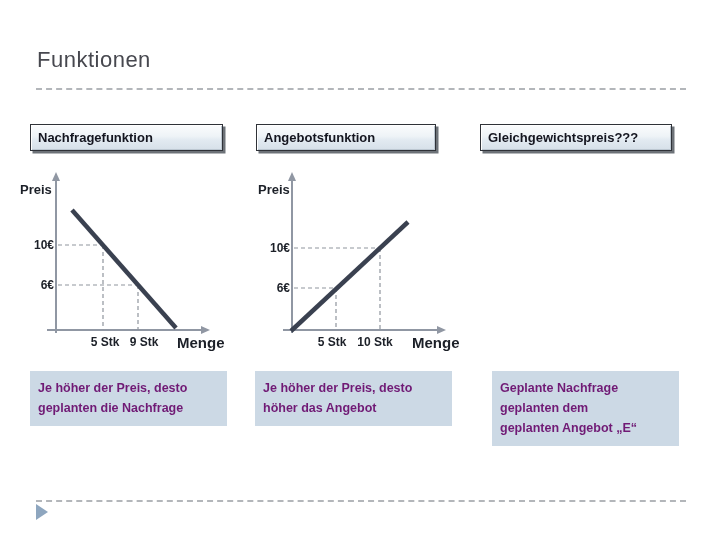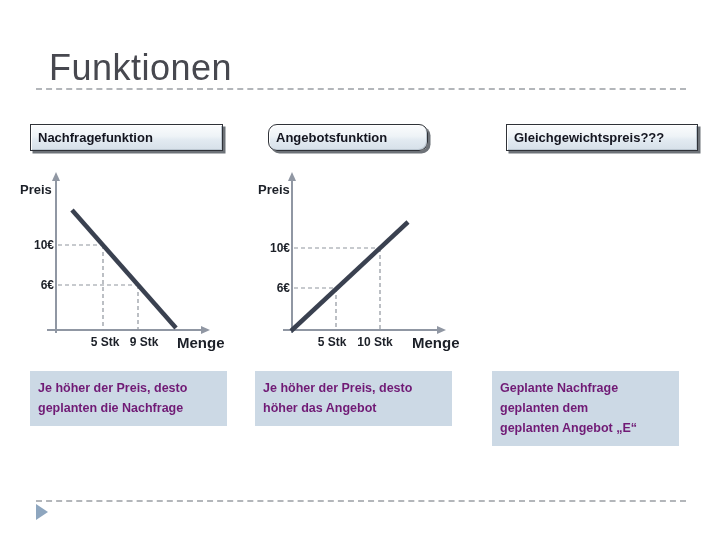--- a/index.html
+++ b/index.html
@@ -4,38 +4,38 @@
 <style>
   html,body{margin:0;padding:0;}
   body{
     width:720px;height:540px;position:relative;overflow:hidden;
     background:#ffffff;
     font-family:"Liberation Sans", sans-serif;
   }
   .abs{position:absolute;}
   .slide-title{
     left:37px;top:47px;
-    font-size:36px;font-weight:400;color:#47484f;letter-spacing:0.5px;margin-left:12px;
+    font-size:22px;font-weight:400;color:#47484f;letter-spacing:0.5px;
   }
   .rule{
     height:0;border-top:2px dashed #b3b6ba;
   }
   .title-rule{left:36px;top:88px;width:650px;}
   .bottom-rule{left:36px;top:500px;width:650px;}
   .hdr-btn{
     top:124px;height:27px;box-sizing:border-box;
     background:linear-gradient(180deg,#fbfcfd 0%,#eef3f7 45%,#e2eaf1 60%,#d6e0e9 100%);
     border:1px solid #2f3238;
     box-shadow:2.5px 2.5px 0 #6d7278, inset 1px 1px 0 #ffffff, inset -1px -1px 0 #bcc7d1;
     display:flex;align-items:center;padding-left:7px;
     font-size:13px;font-weight:bold;color:#14151f;
   }
   .hdr-demand{left:30px;width:193px;}
-  .hdr-supply{left:268px;width:160px;border-radius:9px;}
-  .hdr-equil{left:506px;width:192px;text-align:center;}
+  .hdr-supply{left:256px;width:180px;}
+  .hdr-equil{left:480px;width:192px;text-align:center;}
   .caption{
     top:371px;box-sizing:border-box;
     background:#ccd9e5;
     padding:7px 8px 8px 8px;
     font-size:12.5px;font-weight:bold;color:#701a75;line-height:1.6;
   }
   .cap-demand{left:30px;width:197px;}
   .cap-supply{left:255px;width:197px;}
   .cap-equil{left:492px;width:187px;}
   .chart1{left:20px;top:170px;}

